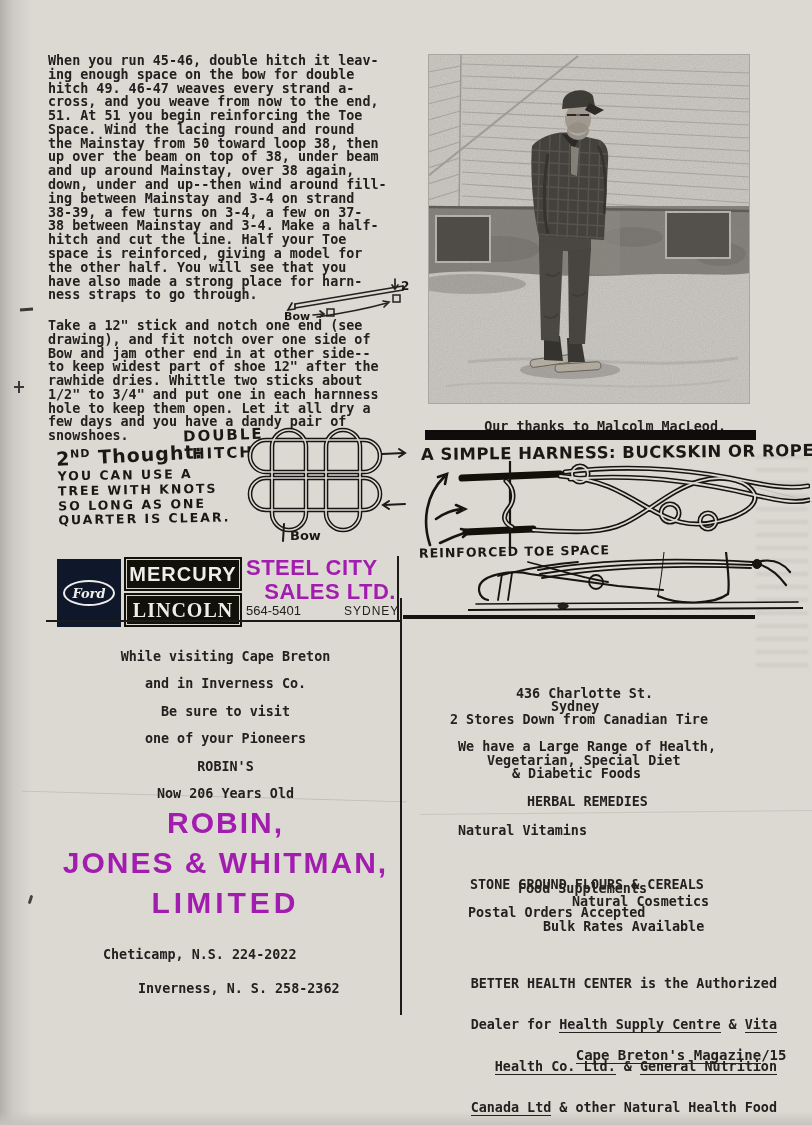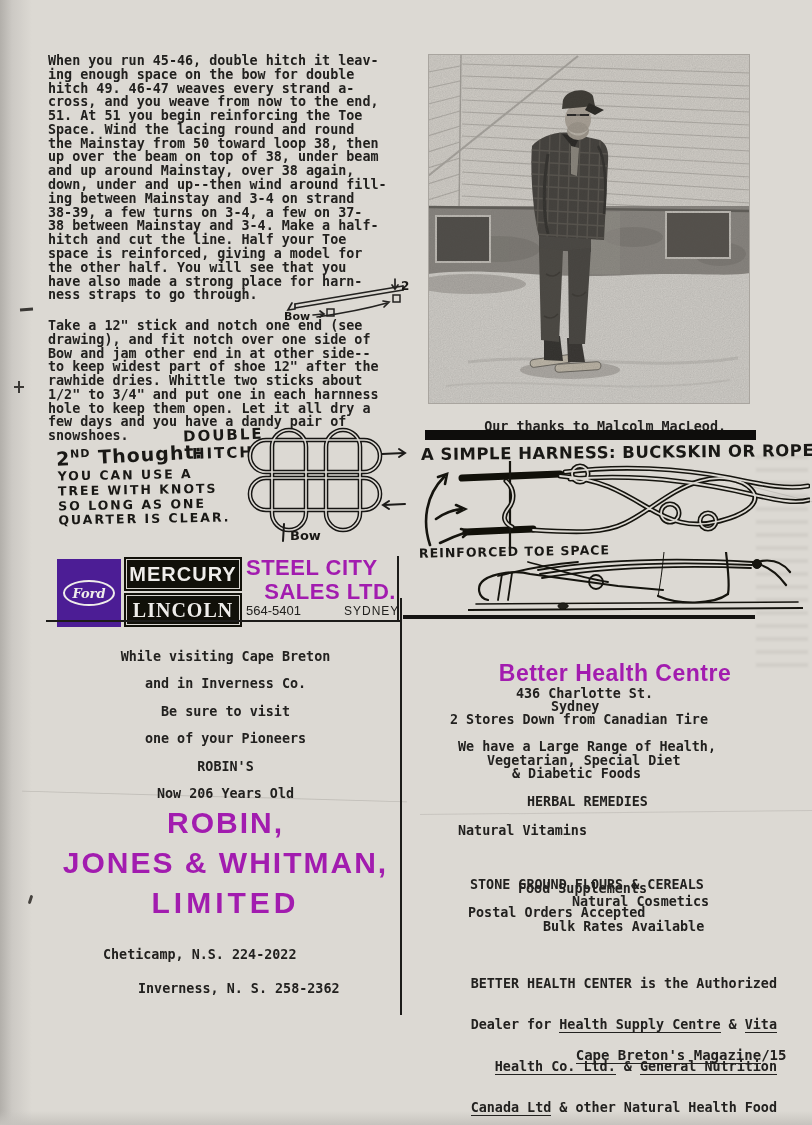--- a/index.html
+++ b/index.html
@@ -273,21 +273,21 @@
       <path d="M8 52 L330 50" stroke-width="1.6"></path>
       <path d="M0 58 L335 56" stroke-width="2.2"></path>
       <ellipse cx="95" cy="54" rx="5" ry="3" fill="#22211b"></ellipse>
     </g>
   </svg>
 
   <div class="abs" style="left:403px;top:615px;width:352px;height:3.5px;background:#151412;"></div>
   <div class="abs" style="left:400px;top:598px;width:2.2px;height:417px;background:#1c1b19;"></div>
 
   <div class="abs" style="left:46px;top:554px;width:354px;height:68px;">
-    <div class="abs" style="left:11px;top:5px;width:64px;height:68px;background:#4c1d95;display:flex;align-items:center;justify-content:center;">
+    <div class="abs" style="left:11px;top:5px;width:64px;height:68px;background:#0f172a;display:flex;align-items:center;justify-content:center;">
       <div style="width:48px;height:22px;border:2px solid #efedea;border-radius:50%;display:flex;align-items:center;justify-content:center;">
         <span style="font-family:'DejaVu Serif',serif;font-style:italic;font-weight:bold;font-size:13px;color:#efedea;">Ford</span>
       </div>
     </div>
     <div class="abs disp" style="left:78px;top:3px;width:118px;height:34px;background:#111009;color:#efedea;
                 display:flex;align-items:center;justify-content:center;font-size:20px;letter-spacing:1px;
                 box-shadow:inset 0 0 0 2px #111009, inset 0 0 0 3px #d8d5d0;">
       <span>MERCURY</span>
     </div>
     <div class="abs disp" style="left:78px;top:39px;width:118px;height:34px;background:#111009;color:#efedea;
@@ -303,21 +303,20 @@
   <div class="abs" style="left:397px;top:556px;width:1.8px;height:64px;background:#1c1b19;"></div>
   <div class="abs" style="left:46px;top:620px;width:354px;height:2px;background:#1c1b19;"></div>
 
   <div class="abs tw robin-intro" style="left:48px;top:643px;width:355px;"><div class="tline">While visiting Cape Breton</div><div class="tline">and in Inverness Co.</div><div class="tline">Be sure to visit</div><div class="tline">one of your Pioneers</div><div class="tline">ROBIN'S</div><div class="tline">Now 206 Years Old</div></div>
   <div class="abs disp centered" style="left:48px;top:806px;width:355px;font-size:30px;letter-spacing:2px;">ROBIN,</div>
   <div class="abs disp centered" style="left:48px;top:846px;width:355px;font-size:30px;letter-spacing:2px;">JONES &amp; WHITMAN,</div>
   <div class="abs disp centered" style="left:48px;top:886px;width:355px;font-size:30px;letter-spacing:4px;">LIMITED</div>
   <div class="abs tw" style="left:103px;top:948px;">Cheticamp, N.S. 224-2022</div>
   <div class="abs tw" style="left:138px;top:982px;">Inverness, N. S. 258-2362</div>
 
-  <div class="abs disp" style="left:420px;top:660px;width:390px;text-align:center;font-size:23px;letter-spacing:.5px;">Better Health Centre</div>
   <div class="abs tw" style="left:516px;top:687px;">436 Charlotte St.</div>
   <div class="abs tw" style="left:551px;top:700px;">Sydney</div>
   <div class="abs tw" style="left:450px;top:713px;">2 Stores Down from Canadian Tire</div>
   <div class="abs tw" style="left:458px;top:740px;">We have a Large Range of Health,</div>
   <div class="abs tw" style="left:487px;top:754px;">Vegetarian, Special Diet</div>
   <div class="abs tw" style="left:512px;top:767px;">&amp; Diabetic Foods</div>
   <div class="abs tw" style="left:527px;top:795px;">HERBAL REMEDIES</div>
   <div class="abs tw" style="left:458px;top:824px;">Natural Vitamins</div>
   <div class="abs tw" style="left:518px;top:838px;margin-top:44px;">Food Supplements</div>
   <div class="abs tw" style="left:572px;top:895px;">Natural Cosmetics</div>

